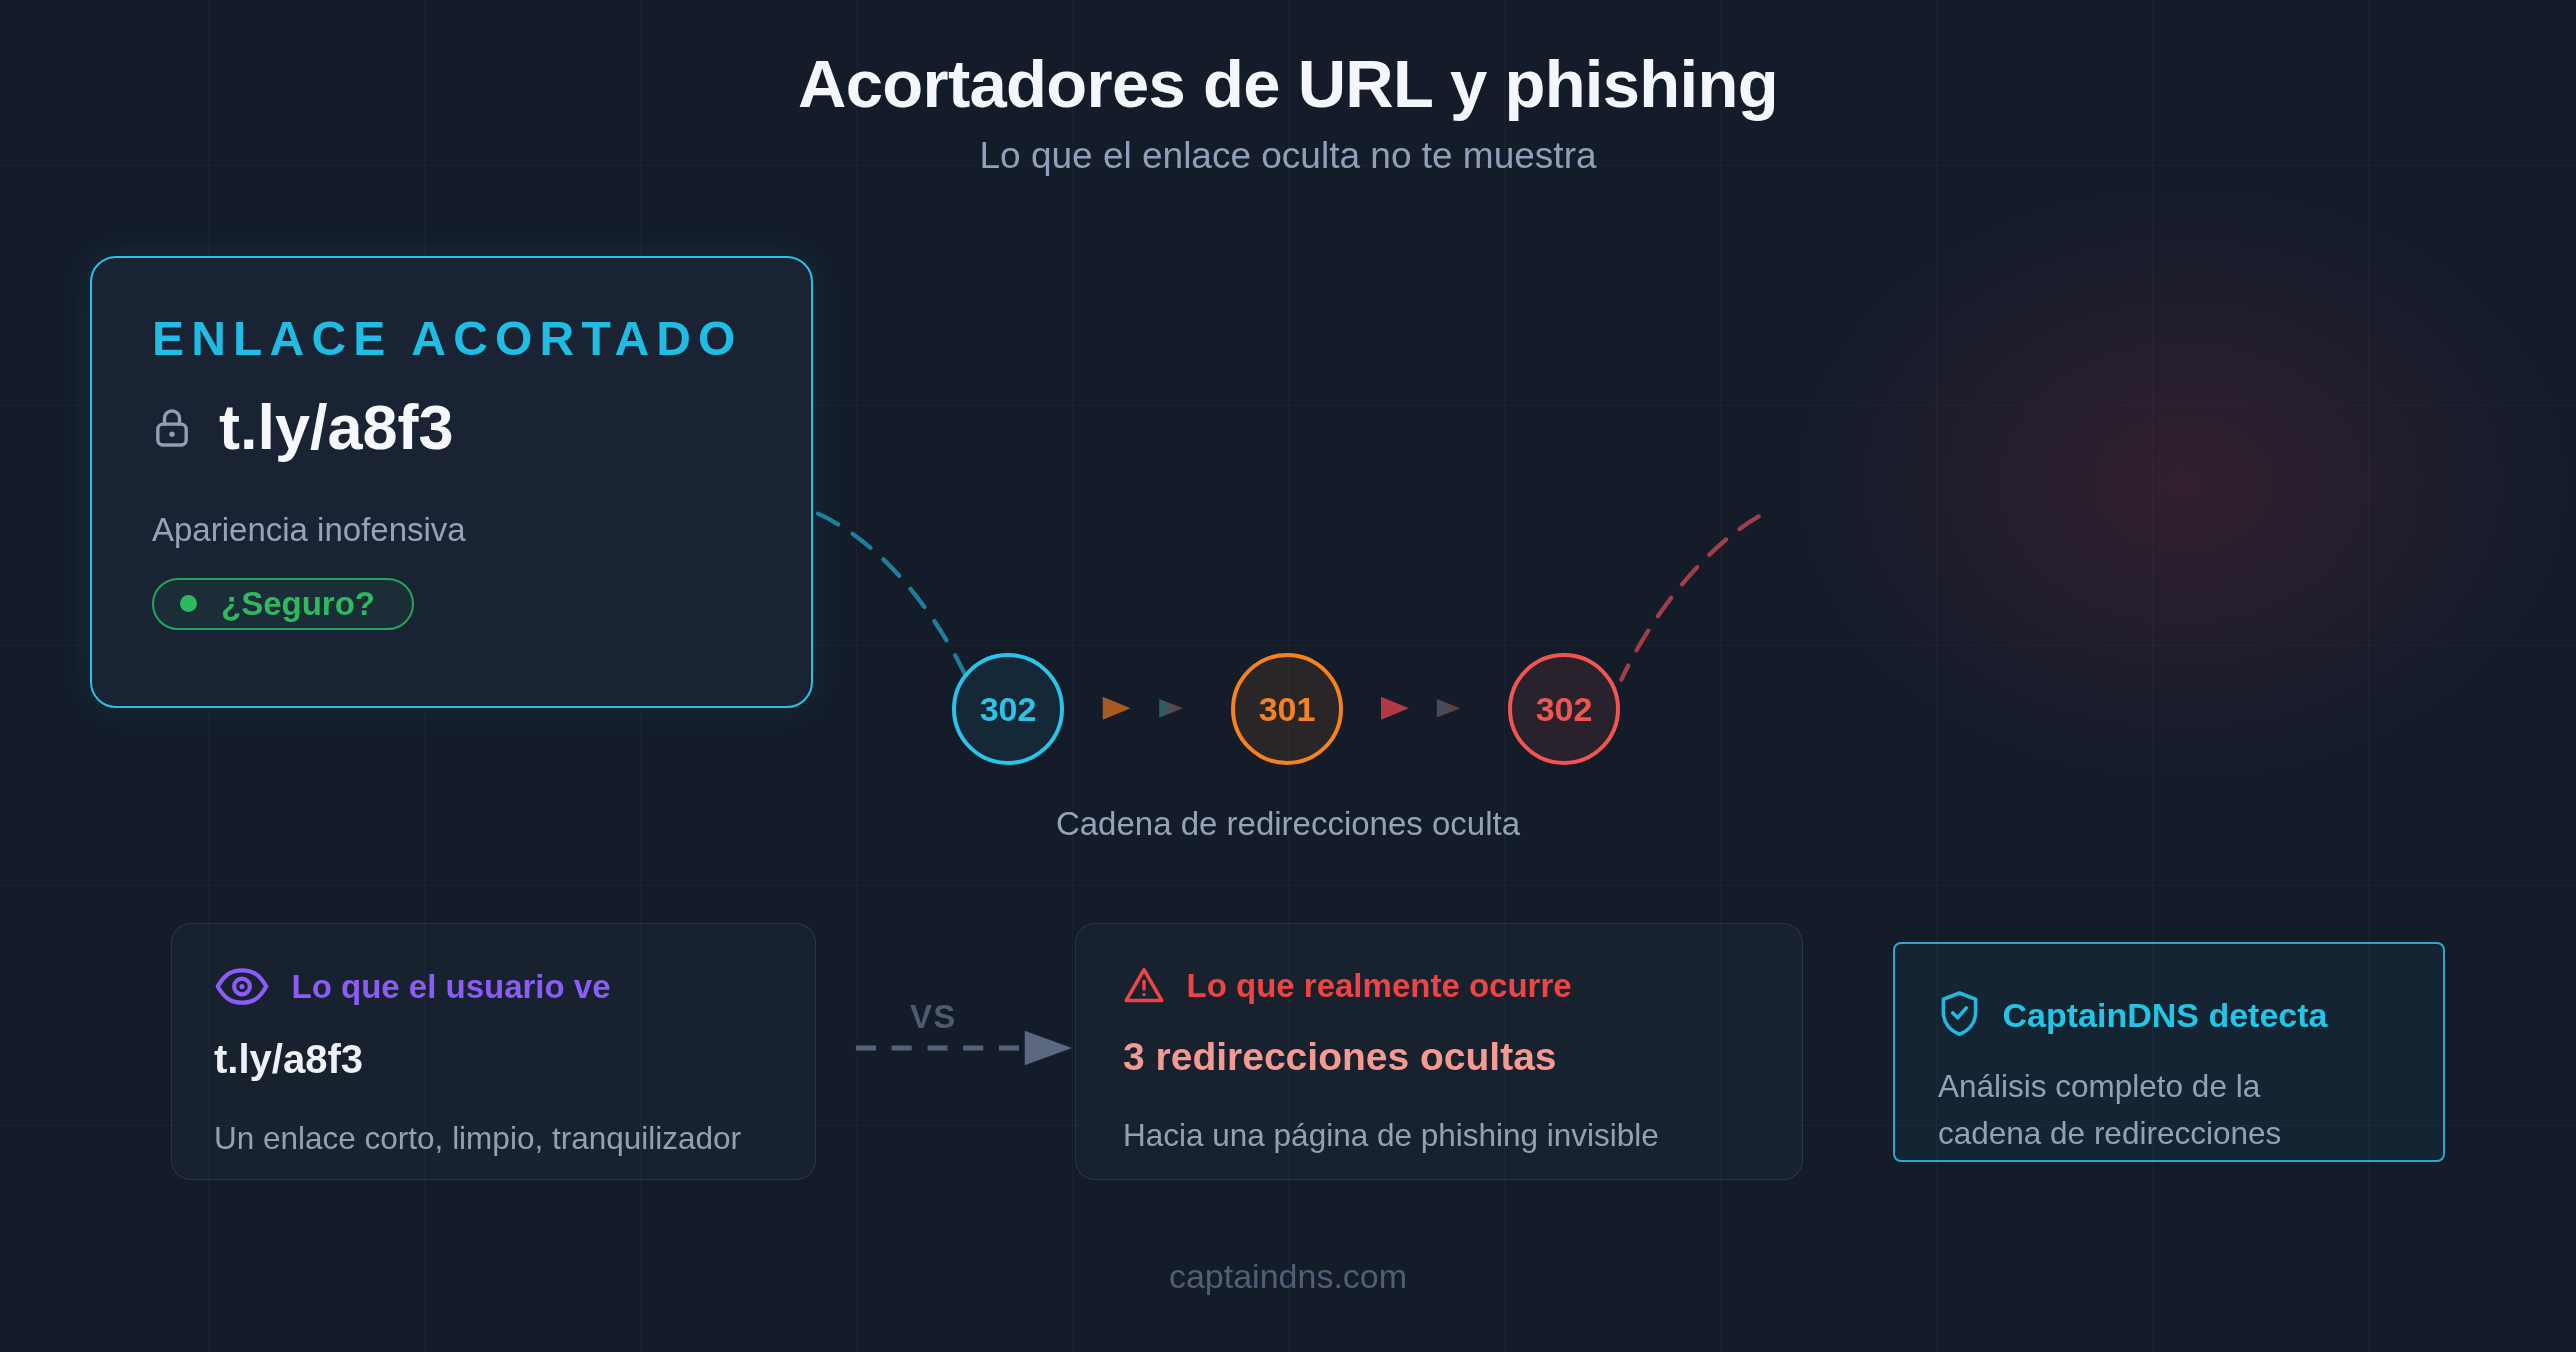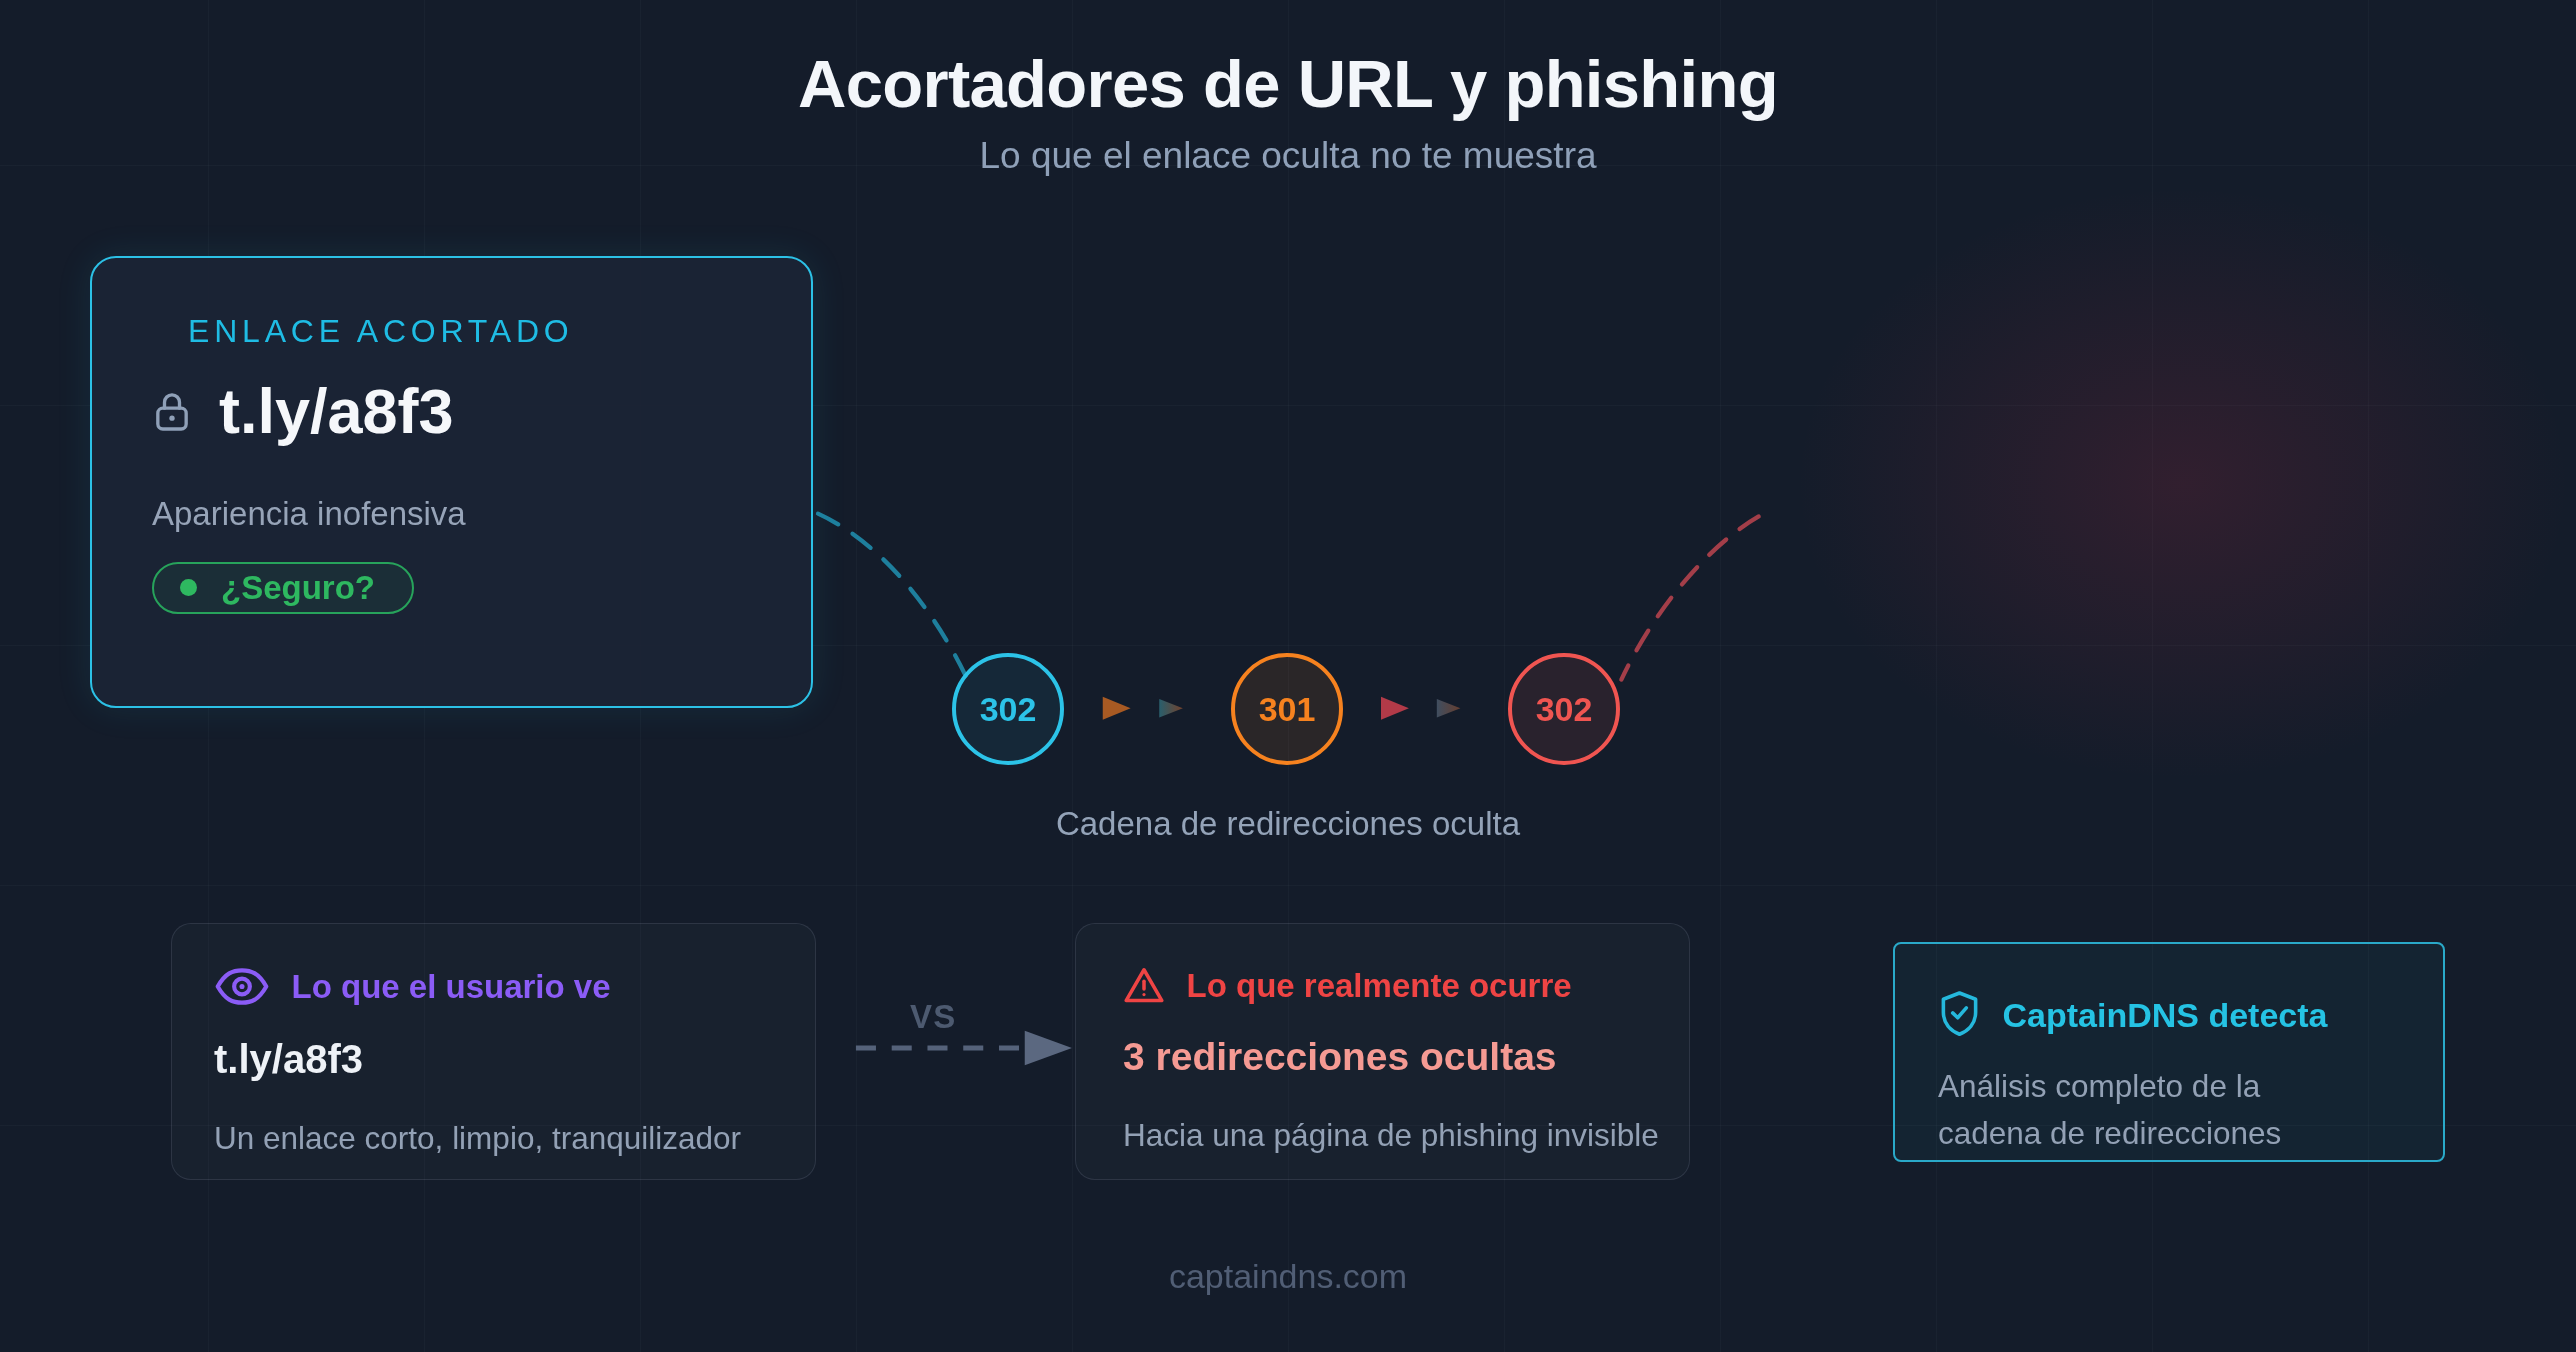--- a/index.html
+++ b/index.html
@@ -33,21 +33,21 @@
   .card-shortened{
     left:90px;width:723px;background:rgba(27,36,53,.92);
     border:2.9px solid #2cc1e6;box-shadow:0 0 36px rgba(44,193,230,.10);
     padding:0 0 0 60px;
   }
   .card-destination{
     left:1758px;width:731px;background:rgba(32,31,45,.82);
     border:2.9px solid #ef5350;box-shadow:0 0 36px rgba(239,83,80,.12);
     padding:0 0 0 77px;
   }
-  .card-label{font-size:32px;font-weight:normal;letter-spacing:.15em;line-height:1;margin-left:36px;}
+  .card-label{font-size:48px;font-weight:bold;letter-spacing:.15em;line-height:1;}
   .card-shortened .card-label{color:#1fbce4;margin-top:57px;}
   .card-destination .card-label{color:#ef5350;margin-top:66px;}
   .url-row{display:flex;align-items:center;gap:27px;margin-top:33px;}
   .url-main{font-size:63px;font-weight:bold;line-height:1;}
   .card-shortened .url-main{color:#f5f7fa;}
   .card-destination .url-main{color:#f5a9a9;}
   .url-path{font-size:44px;color:#db9aa4;margin:14.3px 0 0 77px;line-height:1;}
   .card-desc{font-size:33px;color:#97a4b8;line-height:1;}
   .card-shortened .card-desc{margin-top:54px;}
   .card-destination .card-desc{margin-top:44px;}
@@ -77,21 +77,21 @@
   }
 
   .overlay-svg{position:absolute;left:0;top:0;width:2576px;height:1352px;pointer-events:none;}
 
   
   .small-card{
     position:absolute;top:923px;height:257px;border-radius:20px;box-sizing:border-box;
     background:rgba(148,163,184,.035);border:1.4px solid rgba(148,163,184,.17);
   }
   .card-user{left:171px;width:645px;padding-left:42px;}
-  .card-reality{left:1075px;width:615px;padding-left:47px;}
+  .card-reality{left:1075px;width:728px;padding-left:47px;}
   .card-detect{
     left:1893px;top:942px;width:552px;height:220px;padding-left:43px;
     background:rgba(42,190,225,.05);border:2.1px solid #2aa9c9;border-radius:8px;
   }
   .small-head{display:flex;align-items:center;gap:21.5px;}
   .card-user .small-head{margin-top:44px;}
   .card-reality .small-head{margin-top:42px;}
   .card-detect .small-head{margin-top:46px;}
   .small-head-text{font-size:33px;font-weight:bold;line-height:1;}
   .card-user .small-head-text{color:#8b5cf6;}

